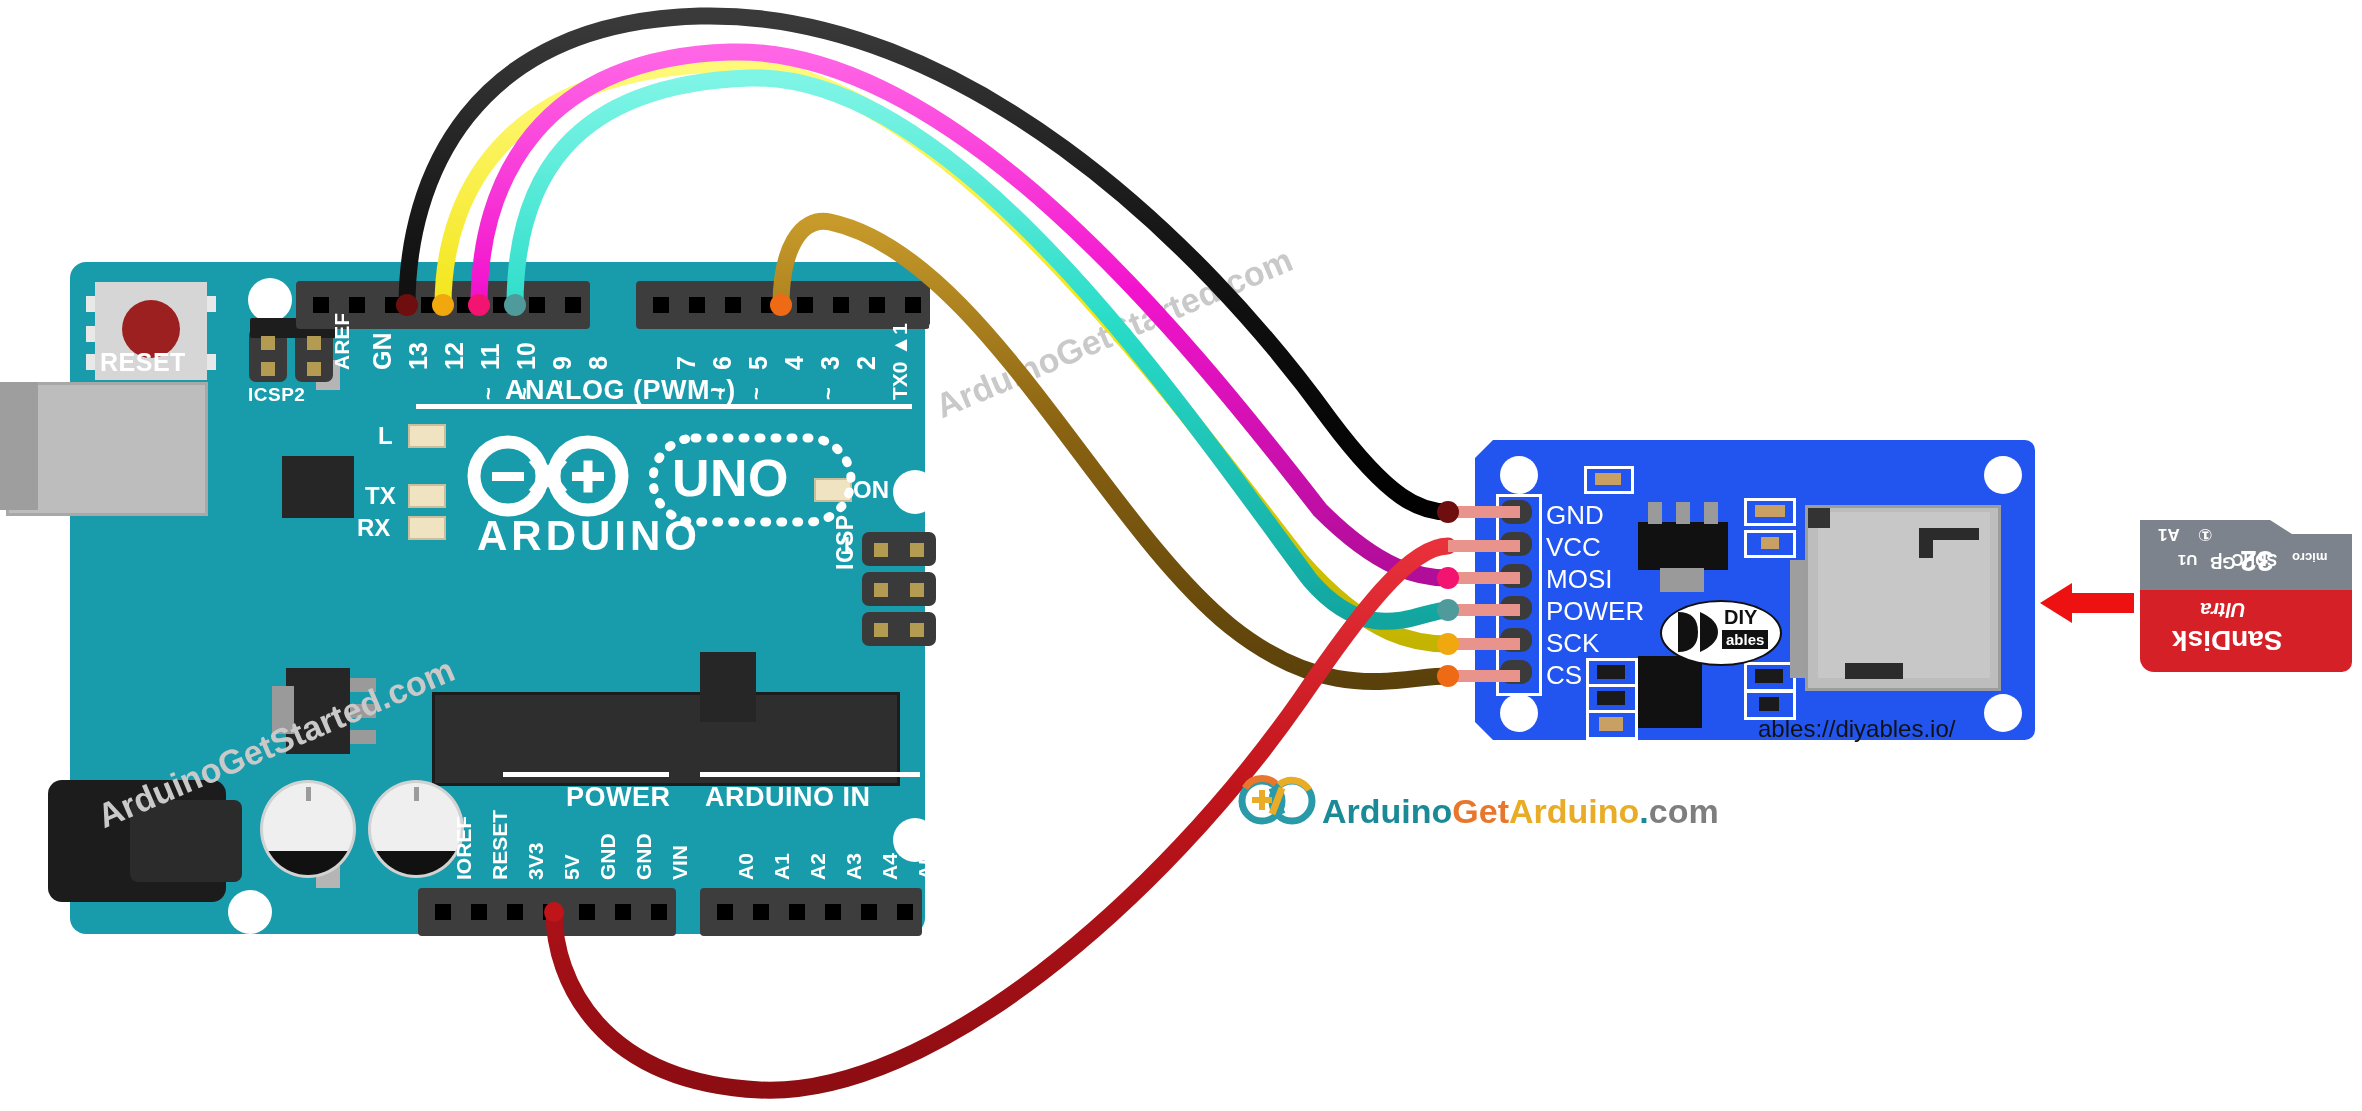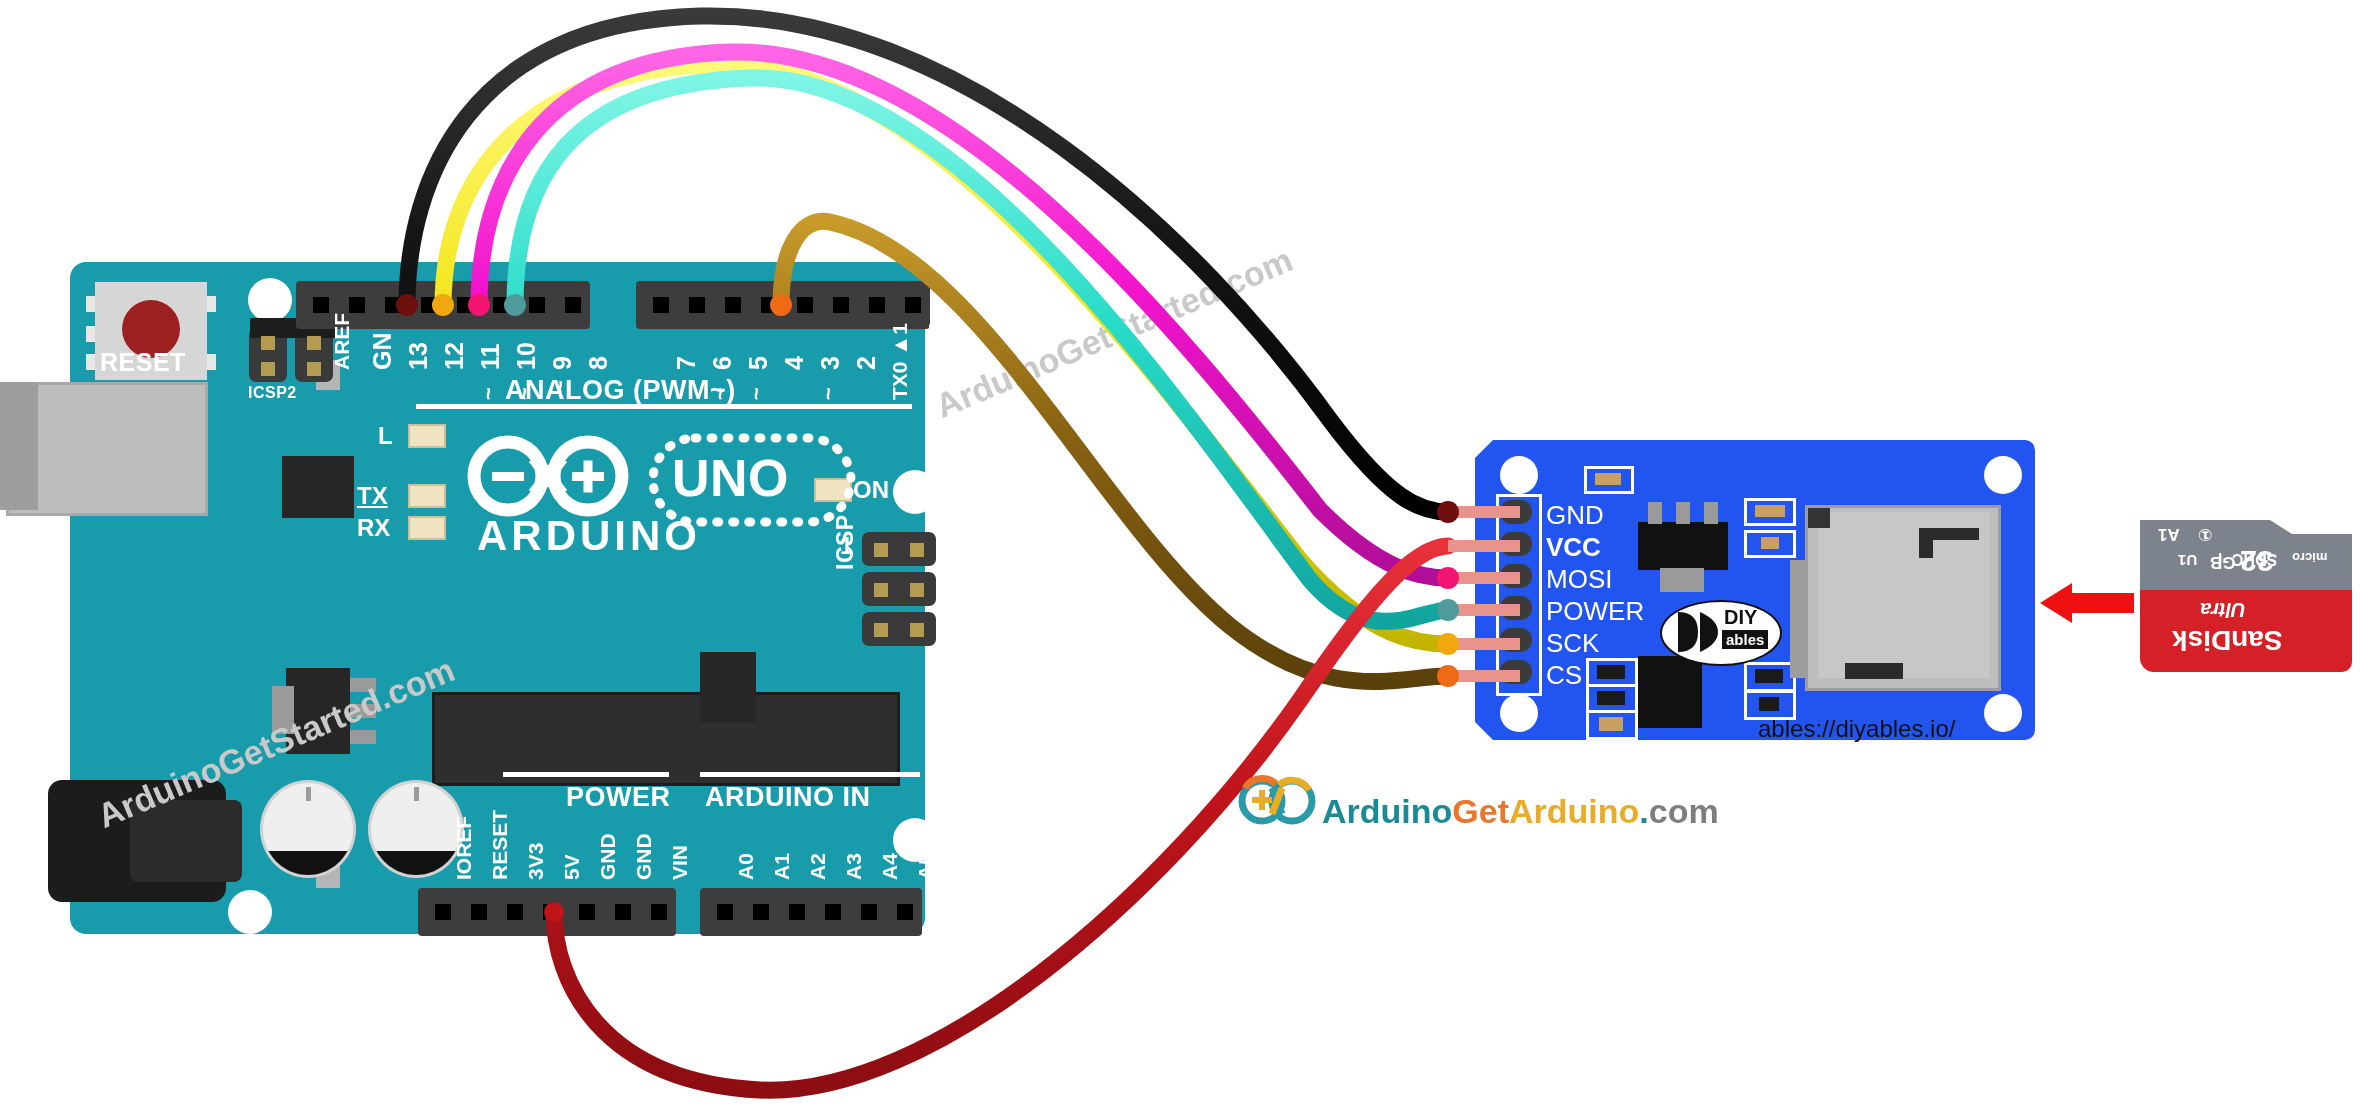--- a/index.html
+++ b/index.html
@@ -17,21 +17,21 @@
   .usb-tabtop{left:316px;top:360px;width:24px;height:30px;background:#b5b5b5;}
   .barrel{left:48px;top:780px;width:178px;height:122px;background:#1c1c1c;border-radius:14px;}
   .barrel2{left:130px;top:800px;width:112px;height:82px;background:#2b2b2b;border-radius:8px;}
 
   .reset-btn{left:95px;top:282px;width:112px;height:98px;background:#d6d6d6;}
   .reset-dot{left:122px;top:300px;width:58px;height:58px;border-radius:50%;background:#9c2020;}
   .reset-leg{background:#e8e8e8;}
   .lbl{position:absolute;color:#ffffff;font-weight:bold;letter-spacing:.5px;
        white-space:nowrap;}
   .lbl-reset{left:100px;top:348px;font-size:25px;}
-  .lbl-icsp2{left:248px;top:384px;font-size:16px;}
+  .lbl-icsp2{left:248px;top:384px;font-size:19px;}
   .lbl-icsp{left:832px;top:570px;font-size:23px;transform:rotate(-90deg);transform-origin:left top;}
   .lbl-icsp1{left:840px;top:533px;font-size:23px;}
   .lbl-digital{left:505px;top:375px;font-size:27px;}
   .lbl-power{left:566px;top:782px;font-size:27px;}
   .lbl-analog{left:705px;top:782px;font-size:27px;}
   .lbl-arduino{left:477px;top:512px;font-size:42px;letter-spacing:4px;}
 
   .ul{position:absolute;height:5px;background:#ffffff;}
 
   .hdr{position:absolute;background:#3d3d3d;border-radius:4px;}
@@ -155,21 +155,21 @@
     </div>
   <div class="cap" style="left:368px;top:780px;">
       <b></b>
       <i></i>
     </div>
   <div class="abs" style="left:700px;top:652px;width:56px;height:70px;background:#262626;"></div>
 
   <div class="led" style="left:408px;top:424px;"></div>
   <div class="led-lbl" style="left:378px;top:422px;">L</div>
   <div class="led" style="left:408px;top:484px;"></div>
-  <div class="led-lbl" style="left:357px;top:482px;text-decoration:underline;">TX</div>
+  <div class="led-lbl" style="left:365px;top:482px;">TX</div>
   <div class="led" style="left:408px;top:516px;"></div>
   <div class="led-lbl" style="left:357px;top:514px;">RX</div>
   <div class="led" style="left:814px;top:478px;"></div>
   <div class="led-lbl" style="left:853px;top:476px;">ON</div>
 
   <svg class="arduino-inf" width="260" height="84" viewBox="0 0 260 84">
     <circle cx="46" cy="42" r="34" fill="none" stroke="#fff" stroke-width="13"></circle>
     <circle cx="126" cy="42" r="34" fill="none" stroke="#fff" stroke-width="13"></circle>
     <path d="M72 24 Q86 42 100 60" stroke="#fff" stroke-width="13" fill="none"></path>
     <path d="M72 60 Q86 42 100 24" stroke="#fff" stroke-width="13" fill="none"></path>
@@ -277,21 +277,21 @@
 
   <div class="abs sd-hdr-frame"></div>
   <div class="sd-pin" style="top:500px;"></div>
   <div class="sd-pin" style="top:532px;"></div>
   <div class="sd-pin" style="top:564px;"></div>
   <div class="sd-pin" style="top:596px;"></div>
   <div class="sd-pin" style="top:628px;"></div>
   <div class="sd-pin" style="top:660px;"></div>
 
   <div class="sd-lbl" style="left:1546px;top:500px;">GND</div>
-  <div class="sd-lbl" style="left:1546px;top:532px;font-weight:bold;">VCC</div>
+  <div class="sd-lbl" style="left:1546px;top:532px;">VCC</div>
   <div class="sd-lbl" style="left:1546px;top:564px;">MOSI</div>
   <div class="sd-lbl" style="left:1546px;top:596px;">POWER</div>
   <div class="sd-lbl" style="left:1546px;top:628px;">SCK</div>
   <div class="sd-lbl" style="left:1546px;top:660px;">CS</div>
 
   <div class="sd-cap" style="left:1584px;top:466px;width:44px;height:22px;">
       <i style="left:8px;top:4px;width:26px;height:12px;background:#c9a063;"></i>
     </div>
   <div class="sd-cap" style="left:1744px;top:498px;width:46px;height:22px;">
       <i style="left:8px;top:4px;width:30px;height:12px;background:#c9a063;"></i>

